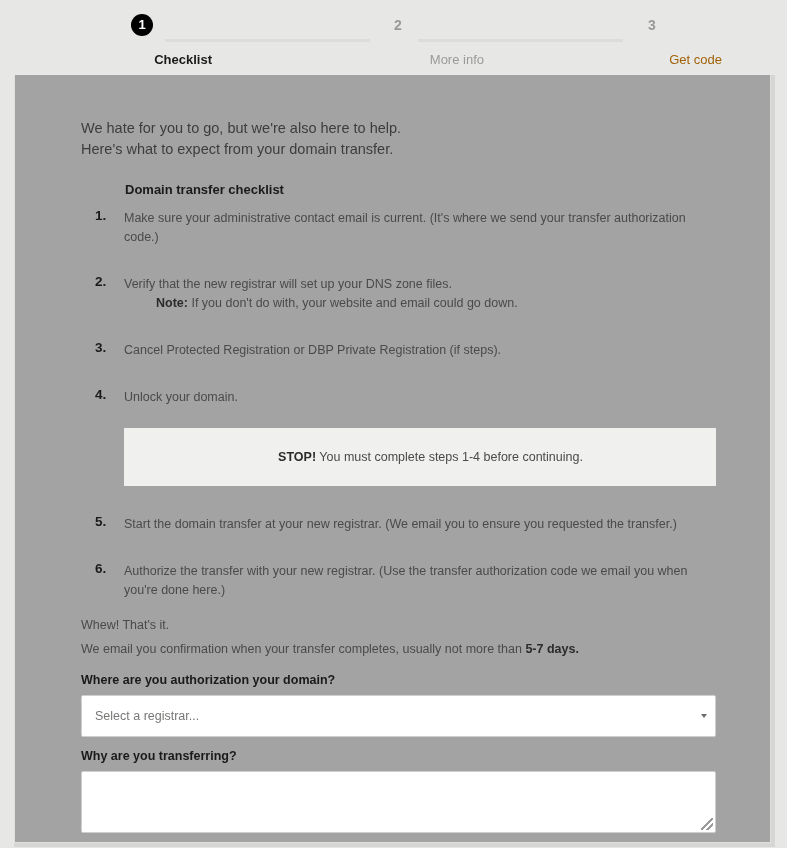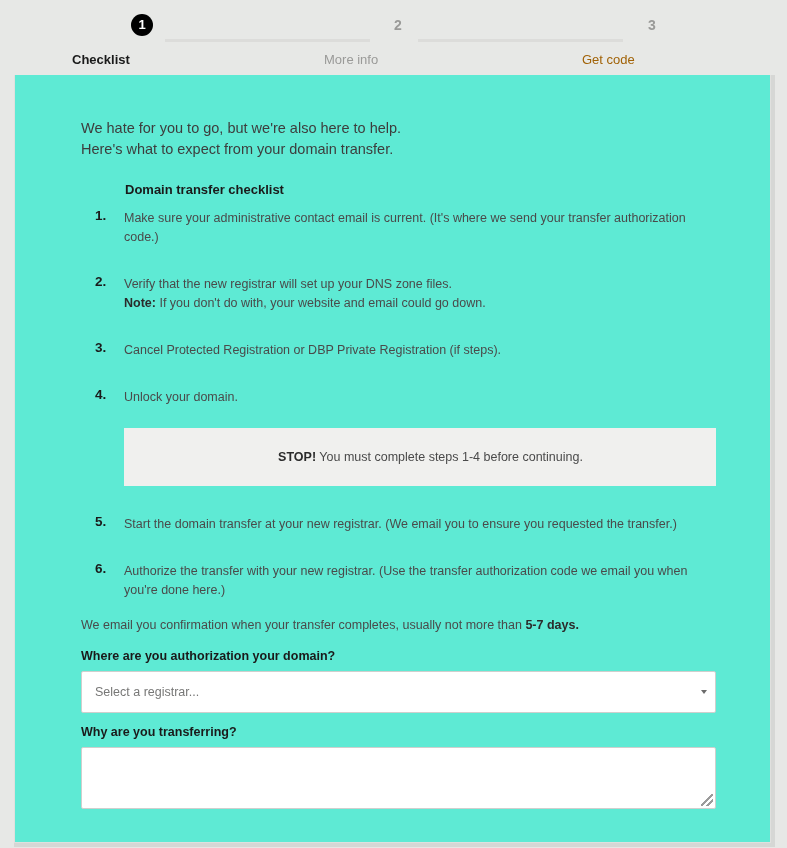--- a/index.html
+++ b/index.html
@@ -56,30 +56,30 @@
     line-height: 22px;
     color: #9a9a98;
     font-size: 14px;
     font-weight: bold;
     text-align: center;
   }
   .step-label {
     position: absolute;
     top: 38px;
     width: 140px;
-    text-align: left;
+    text-align: right;
     font-size: 13px;
   }
   .step-label.active {
     left: 72px;
     color: #1a1a1a;
     font-weight: bold;
   }
   .step-label.idle-2 {
-    left: 324px;
+    left: 344px;
     color: #9a9a98;
   }
   .step-label.idle-3 {
     left: 582px;
     color: #a16207;
   }
   .connector {
     position: absolute;
     top: 25px;
     height: 3px;
@@ -88,21 +88,21 @@
   .connector-1 { left: 165px; width: 205px; }
   .connector-2 { left: 418px; width: 205px; }
 
   
   .card {
     position: absolute;
     left: 14px;
     top: 75px;
     width: 757px;
     height: 768px;
-    background: #5eead4;
+    background: #a3a3a3;
     border: 1px solid #e0e0de;
     border-top: none;
     box-sizing: border-box;
     overflow: hidden;
   }
   .card-inner {
     padding: 0 0 0 0;
   }
 
   .intro {
@@ -140,21 +140,21 @@
     text-align: left;
     font-size: 13.5px;
     font-weight: bold;
     color: #1a1a1a;
   }
   .list-text {
     font-size: 12.5px;
     color: #4a4a4a;
     line-height: 18px;
   }
-  .list-text b { color: #2b2b2b; }
+  .list-text b { color: #2b2b2b; margin-left: 32px; }
 
   .stop-banner {
     margin: -6px 0 28px 109px;
     width: 592px;
     height: 58px;
     background: #f0f0ee;
     display: flex;
     align-items: center;
     justify-content: center;
     box-sizing: border-box;
@@ -320,20 +320,21 @@
         <span class="list-text">Start the domain transfer at your new registrar. (We email you to ensure you requested the transfer.)</span>
       </li>
 
       <li class="list-item" style="margin-bottom:14px;">
         <span class="list-num">6.</span>
         <span class="list-text">Authorize the transfer with your new registrar. (Use the transfer authorization code we email you when you're done here.)</span>
       </li>
     </ul>
 
     <div class="outro">
+      <div>Whew! That's it.</div>
       <div><span>We email you confirmation when your transfer completes, usually not more than </span><b>5-7 days.</b></div>
     </div>
 
     <div class="field-label">Where are you authorization your domain?</div>
 
     <div class="select-box">
       <span class="select-value">Select a registrar...</span>
       <span class="select-caret"></span>
     </div>
 

